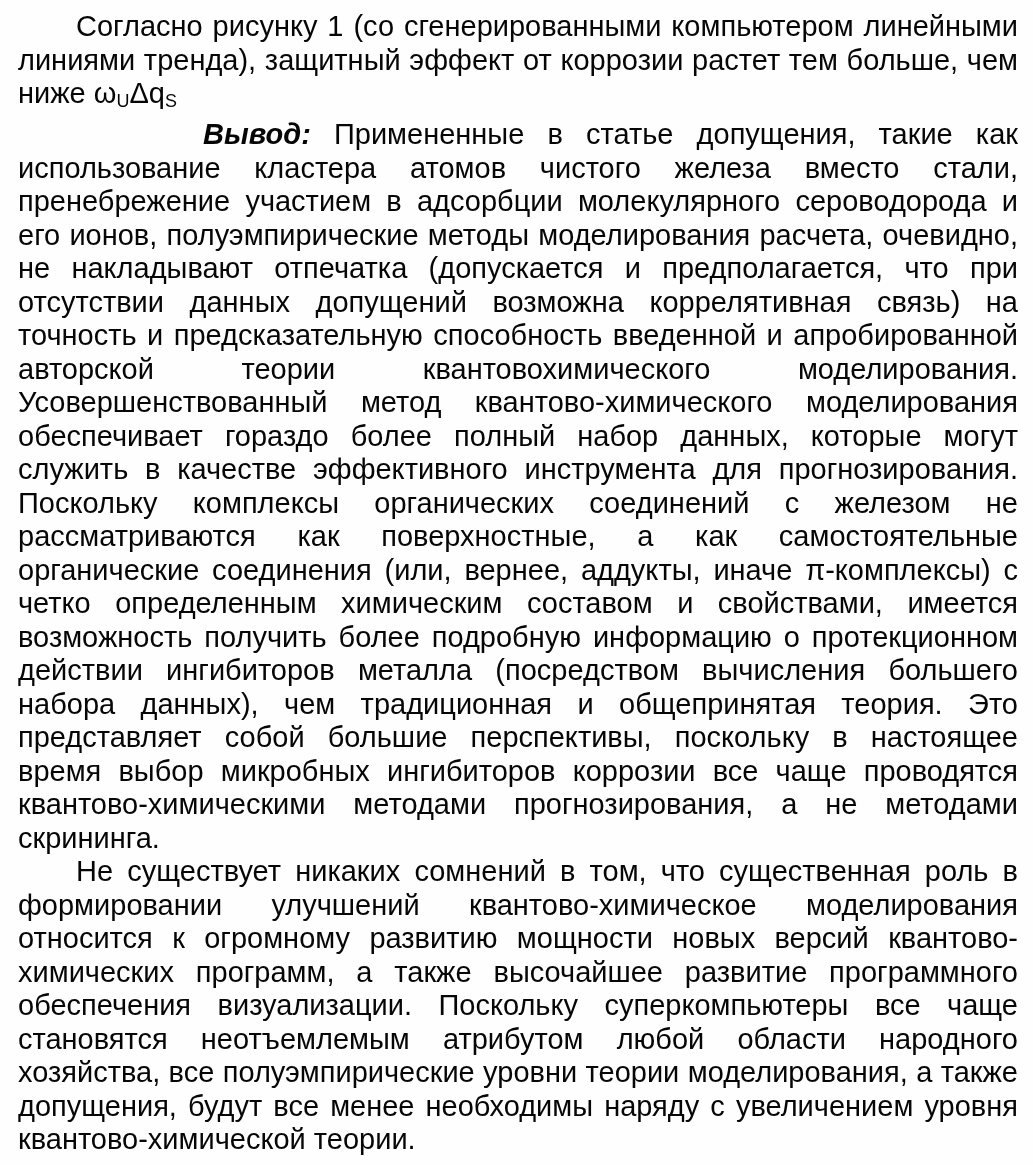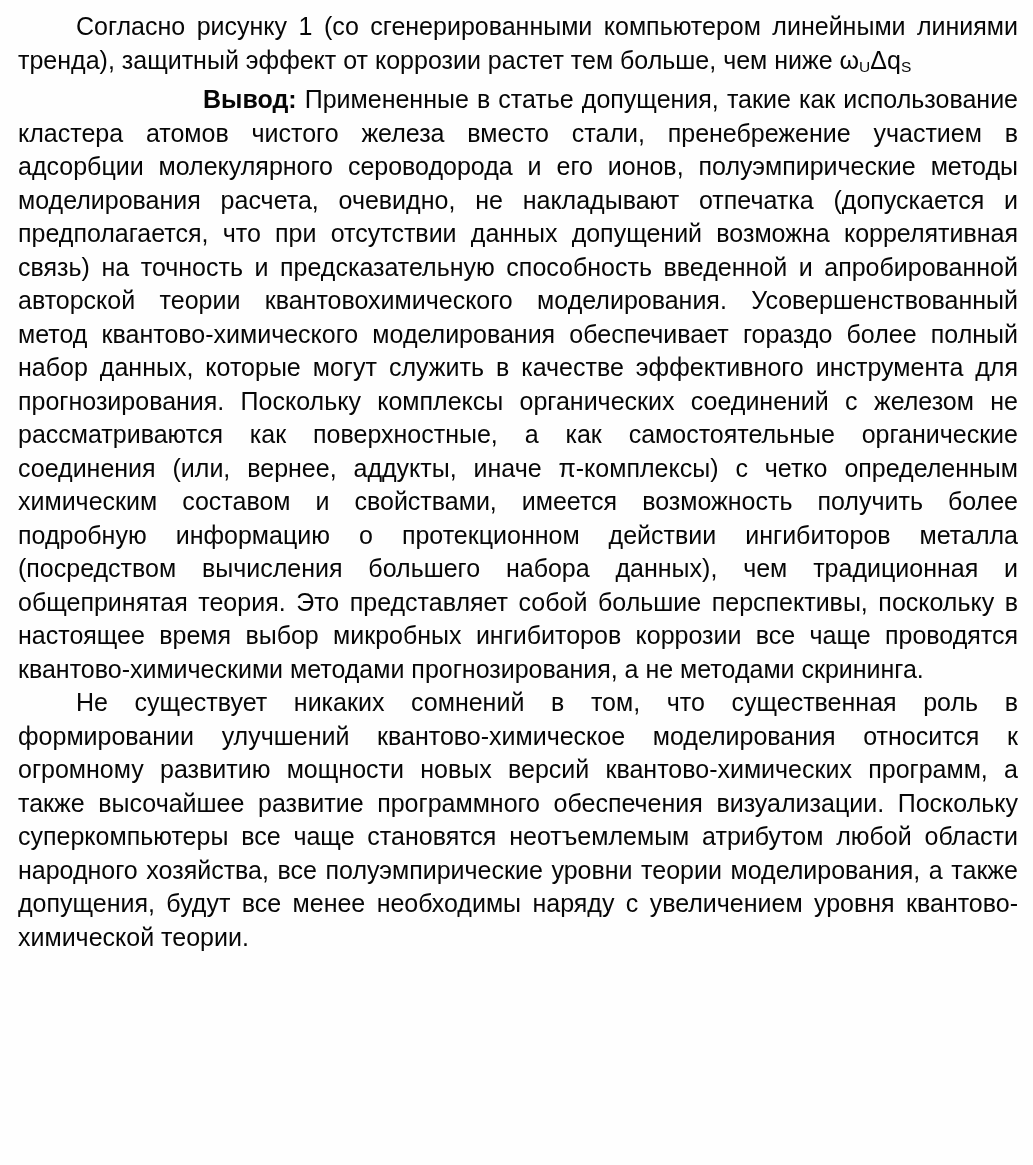--- a/index.html
+++ b/index.html
@@ -7,36 +7,37 @@
     padding: 0;
     background: #ffffff;
   }
   .page {
     width: 1033px;
     height: 1165px;
     box-sizing: border-box;
     background: #fefefe;
     padding: 10px 15px 0 18px;
     font-family: "Liberation Sans", sans-serif;
-    font-size: 25px;
+    font-size: 29px;
     line-height: 33.5px;
     color: #060606;
     overflow: hidden;
   }
   p.para {
     margin: 0;
     text-align: justify;
     text-align-last: left;
     text-indent: 58px;
   }
   p.para-conclusion {
     text-indent: 185px;
   }
   .lead-bold-italic {
     font-weight: bold;
+    font-style: italic;
     margin-top: 28px;
   }
   .formula {
     white-space: nowrap;
   }
   .formula .sub {
     font-size: 0.62em;
     vertical-align: -0.22em;
     letter-spacing: 0;
   }

